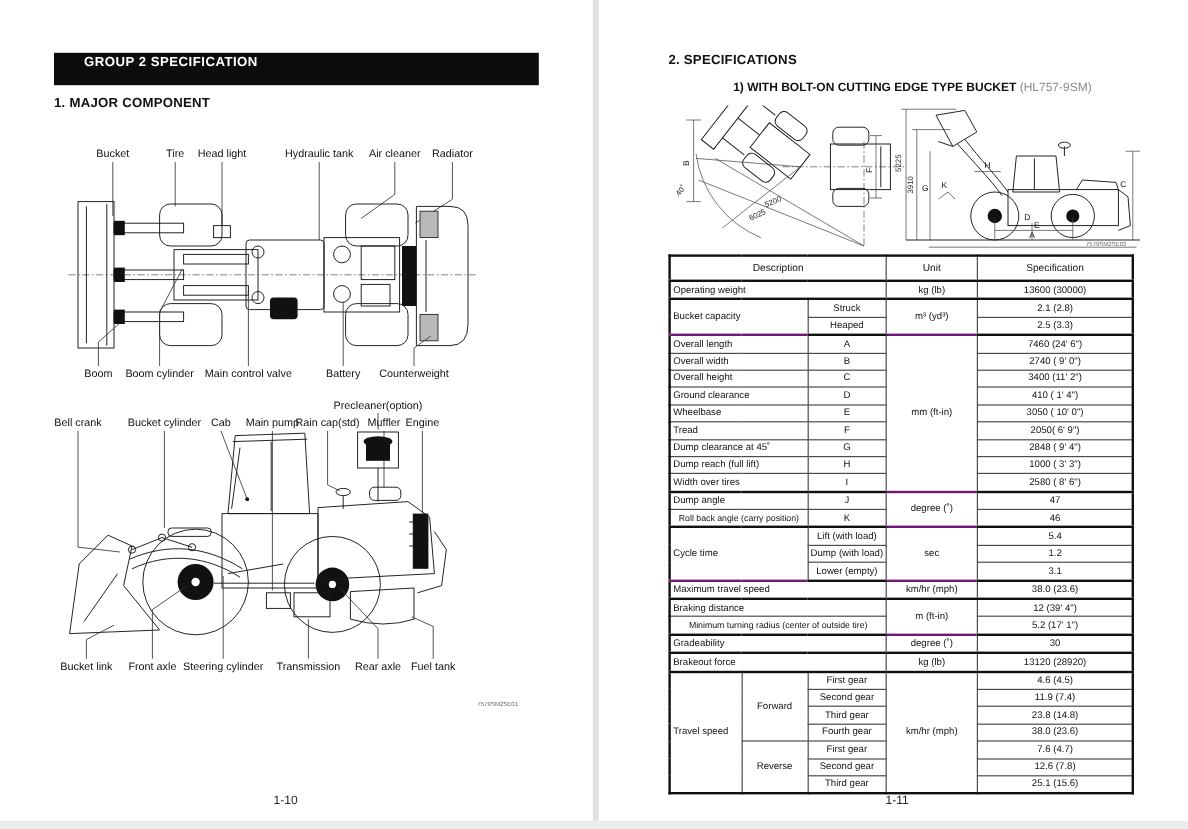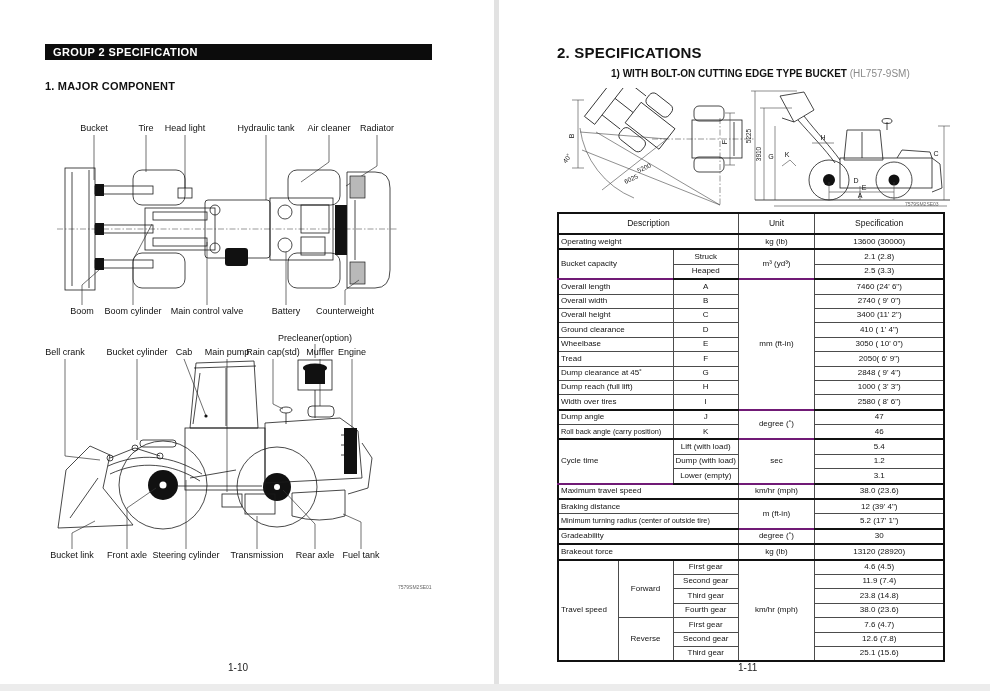--- a/index.html
+++ b/index.html
@@ -5,25 +5,25 @@
   html,body { margin:0; padding:0; }
   body {
     width:990px; height:691px; position:relative; overflow:hidden;
     background:#ffffff; font-family:"Liberation Sans", sans-serif; color:#111;
   }
   .abs { position:absolute; }
   .page-divider { left:494px; top:0; width:5px; height:691px; background:#e2e2e2; }
   .bottom-strip { left:0; top:684px; width:990px; height:7px; background:#ececec; }
 
   .group-header {
-    left:45px; top:44px; width:379px; height:16px; background:#0c0c0c; color:#fff;
-    font-weight:bold; font-size:11px; line-height:17px; padding-left:8px; letter-spacing:.4px;
+    left:45px; top:44px; width:379px; height:27px; background:#0c0c0c; color:#fff;
+    font-weight:bold; font-size:11px; line-height:17px; padding-left:25px; letter-spacing:.4px;
   }
   .major-title { left:45px; top:80px; font-weight:bold; font-size:11px; letter-spacing:.2px; }
-  .spec-title  { left:557px; top:44px; font-weight:bold; font-size:15px; letter-spacing:.2px; }
+  .spec-title  { left:557px; top:44px; font-weight:bold; font-size:11px; letter-spacing:.2px; }
   .sub-title   { left:569px; top:68px; font-weight:bold; font-size:10px;margin-left:42px; }
   .sub-title .model { color:#8a8a8a; font-weight:normal; }
   .page-num { font-size:10px; color:#222; }
   .fig-code { font-size:5px; color:#666; letter-spacing:0; }
 
   svg text { fill:#111; font-family:"Liberation Sans", sans-serif; }
   .lbl  { font-size:9px; }
   .dim  { font-size:6.5px; fill:#222; }
   .dimL { font-size:7px; fill:#111; }
   .ln { fill:none; stroke:#1a1a1a; stroke-width:0.8; }
@@ -34,21 +34,21 @@
   .gfl { fill:#b9b9b9; stroke:#1a1a1a; stroke-width:0.7; }
 
   .spec-table { left:557px; top:212px; }
   .spec-table table { border-collapse:collapse; table-layout:fixed; border:2px solid #111; }
   .spec-table th, .spec-table td {
     border:1px solid #4c4c4c; font-size:8px; text-align:center; vertical-align:middle;
     padding:0 2px; height:13.4px; line-height:1.05; overflow:hidden; white-space:nowrap; color:#131313;
   }
   .spec-table th { height:19px; font-weight:normal; font-size:8.5px; }
   .spec-table .lft { text-align:left; }
-  .spec-table .sm { font-size:7.3px; }
+  .spec-table .sm { font-size:7.3px;text-align:center; }
   .spec-table tr.gb > th, .spec-table tr.gb > td { border-bottom:2px solid #111; }
   .spec-table tr.gt > th, .spec-table tr.gt > td { border-top:2px solid #701a75; }
 </style>
 </head>
 <body>
 
 <div class="abs page-divider"></div>
 <div class="abs bottom-strip"></div>
 
 <div class="abs group-header"><span>GROUP 2  SPECIFICATION</span></div>

